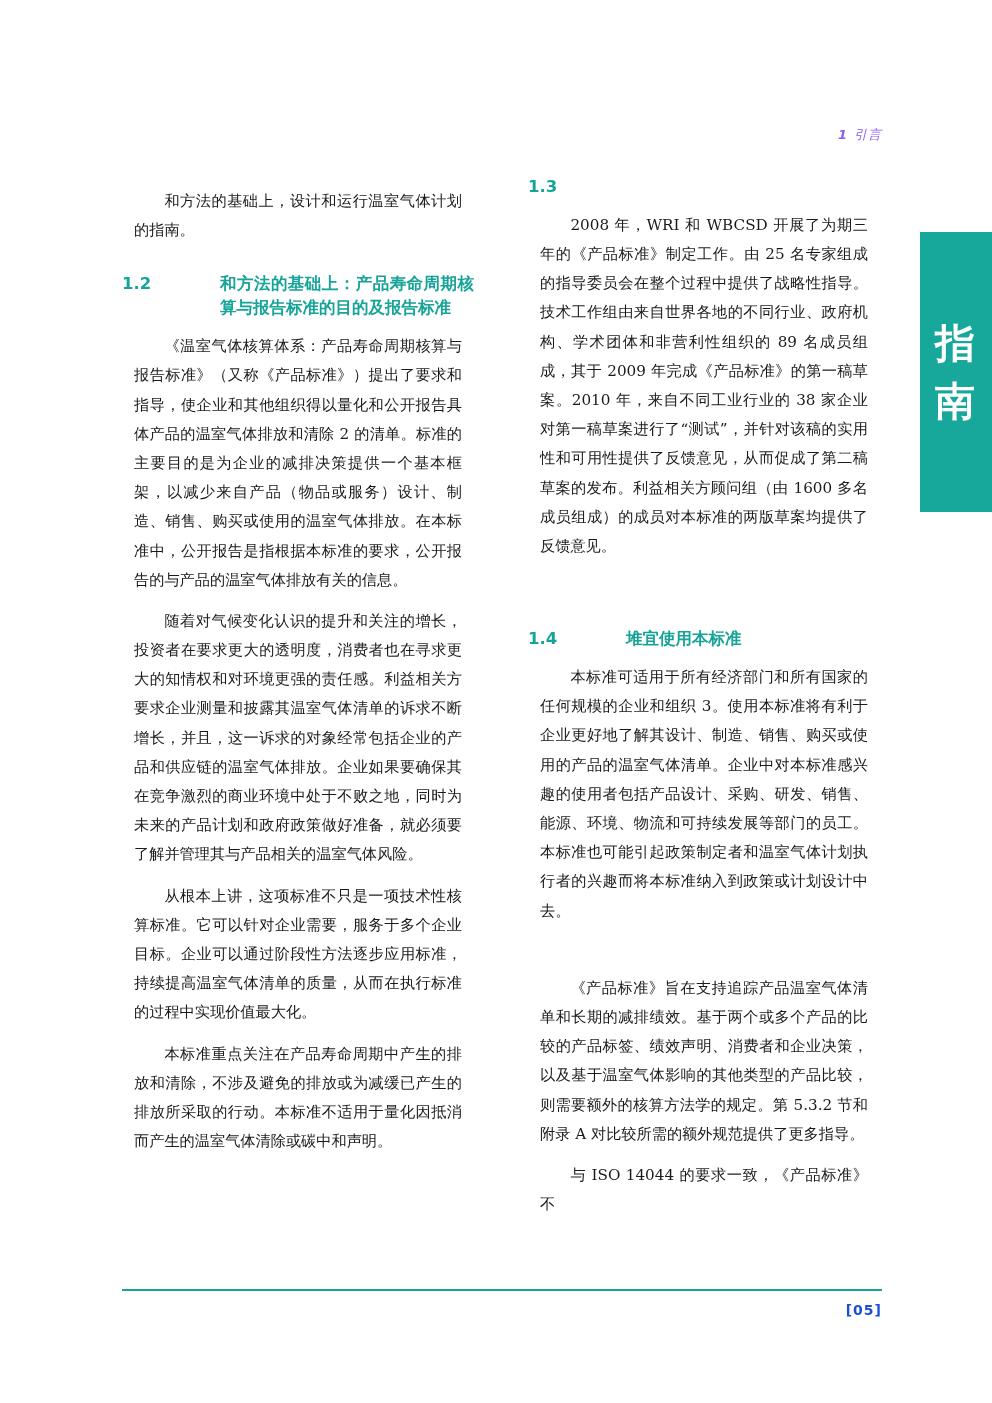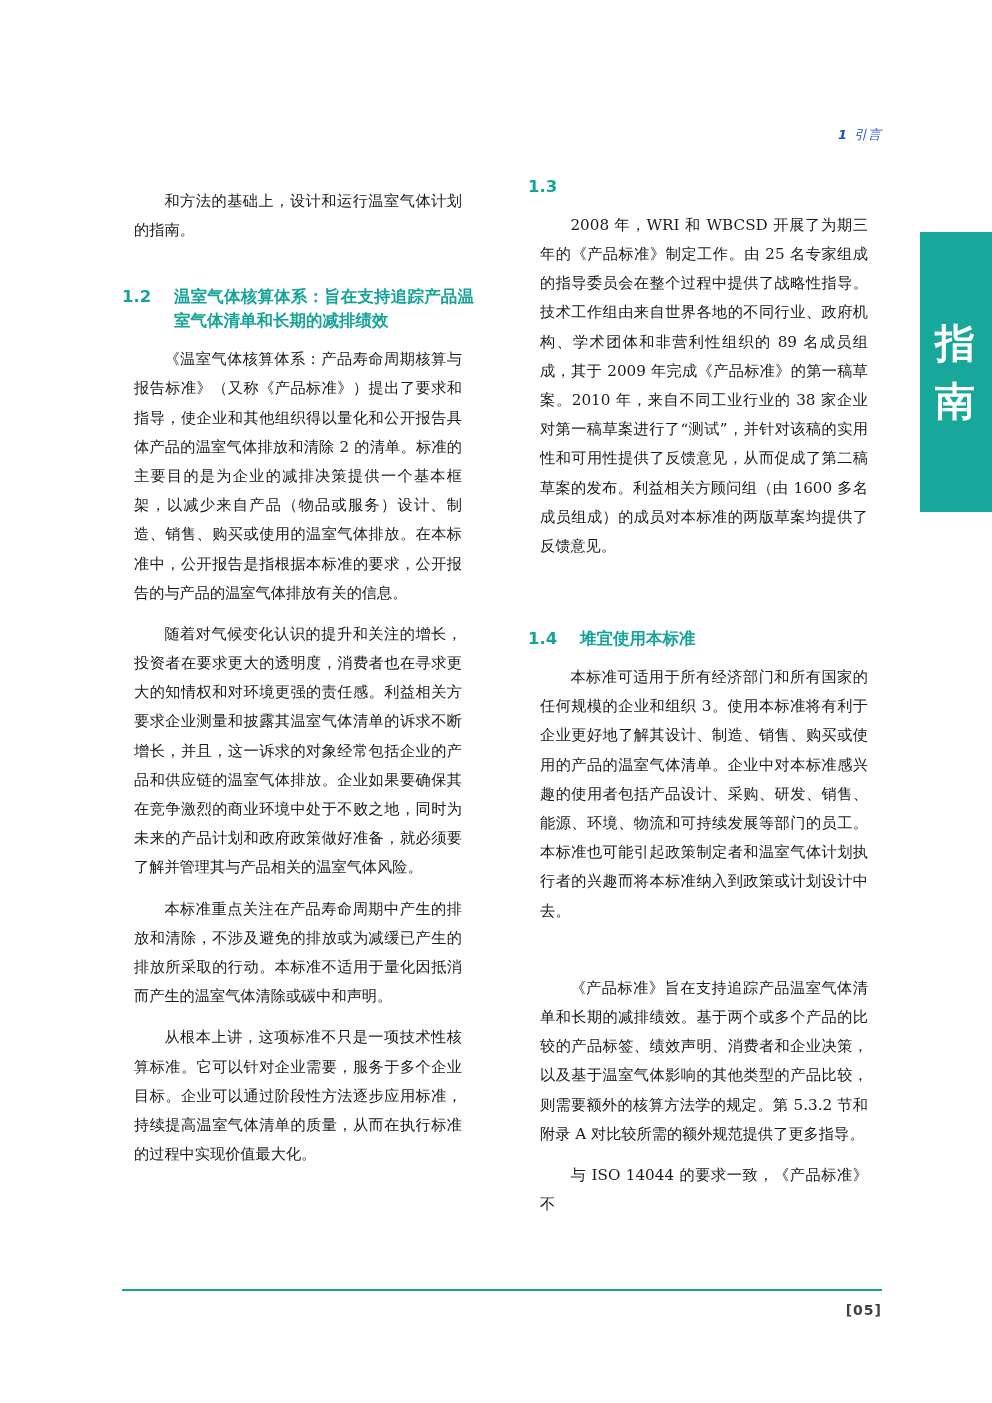--- a/index.html
+++ b/index.html
@@ -43,21 +43,21 @@
   }
   .side-tab span { display: block; }
 
   
   .running-head {
     position: absolute;
     top: 126px;
     right: 110px;
     font-family: "DejaVu Sans", "Liberation Sans", sans-serif;
     font-size: 13px;
-    color: #1d4ed8;
+    color: #8b5cf6;
     font-style: italic;
     letter-spacing: 1px;
   }
   .running-head .num {
     font-weight: bold;
     font-style: italic;
     margin-right: 6px;
   }
 
   
@@ -81,22 +81,23 @@
   
   .heading {
     display: flex;
     align-items: flex-start;
     margin: 30px 0 8px 0;
     font-family: "DejaVu Sans", "Liberation Sans", sans-serif;
     color: #16a398;
     font-weight: bold;
     font-size: 16.5px;
     line-height: 1.45;
+    gap: 46px;
   }
-  .heading.first { margin-top: 40px; justify-content: center; }
+  .heading.first { margin-top: 27px; justify-content: center; }
   .heading .hnum {
     flex: 0 0 auto;
     width: 52px;
   }
   .heading .htext {
     flex: 1 1 auto;
   }
   .sp-24 { height: 24px; }
 
   
@@ -107,21 +108,21 @@
     width: 760px;
     height: 2px;
     background: #16a398;
   }
   .page-num {
     position: absolute;
     top: 1302px;
     right: 110px;
     font-family: "DejaVu Sans", "Liberation Sans", sans-serif;
     font-size: 14px;
-    color: #404040;
+    color: #1d4ed8;
     font-weight: bold;
     letter-spacing: 1px;
   }
 </style>
 </head>
 <body>
 
 <div class="page">
 
   <div class="running-head">
@@ -132,27 +133,27 @@
     <span>指</span>
     <span>南</span>
   </div>
 
   <div class="col col-left">
 
     <p class="body">和方法的基础上，设计和运行温室气体计划的指南。</p>
 
     <div class="heading first">
       <span class="hnum">1.2</span>
-      <span class="htext">温室气体核算体系：旨在支持追踪产品温室气体清单和长期的减排绩效</span>
+      <span class="htext">和方法的基础上：产品寿命周期核算与报告标准的目的及报告标准</span>
     </div>
 
     <p class="body">《温室气体核算体系：产品寿命周期核算与报告标准》（又称《产品标准》）提出了要求和指导，使企业和其他组织得以量化和公开报告具体产品的温室气体排放和清除 2 的清单。标准的主要目的是为企业的减排决策提供一个基本框架，以减少来自产品（物品或服务）设计、制造、销售、购买或使用的温室气体排放。在本标准中，公开报告是指根据本标准的要求，公开报告的与产品的温室气体排放有关的信息。</p>
     <p class="body">随着对气候变化认识的提升和关注的增长，投资者在要求更大的透明度，消费者也在寻求更大的知情权和对环境更强的责任感。利益相关方要求企业测量和披露其温室气体清单的诉求不断增长，并且，这一诉求的对象经常包括企业的产品和供应链的温室气体排放。企业如果要确保其在竞争激烈的商业环境中处于不败之地，同时为未来的产品计划和政府政策做好准备，就必须要了解并管理其与产品相关的温室气体风险。</p>
+    <p class="body">从根本上讲，这项标准不只是一项技术性核算标准。它可以针对企业需要，服务于多个企业目标。企业可以通过阶段性方法逐步应用标准，持续提高温室气体清单的质量，从而在执行标准的过程中实现价值最大化。</p>
     <p class="body">本标准重点关注在产品寿命周期中产生的排放和清除，不涉及避免的排放或为减缓已产生的排放所采取的行动。本标准不适用于量化因抵消而产生的温室气体清除或碳中和声明。</p>
-    <p class="body">从根本上讲，这项标准不只是一项技术性核算标准。它可以针对企业需要，服务于多个企业目标。企业可以通过阶段性方法逐步应用标准，持续提高温室气体清单的质量，从而在执行标准的过程中实现价值最大化。</p>
 
   </div>
 
   <div class="col col-right">
 
     <div class="heading" style="margin-top:0;">
       <span class="hnum">1.3</span>
     </div>
 
     <p class="body">2008 年，WRI 和 WBCSD 开展了为期三年的《产品标准》制定工作。由 25 名专家组成的指导委员会在整个过程中提供了战略性指导。技术工作组由来自世界各地的不同行业、政府机构、学术团体和非营利性组织的 89 名成员组成，其于 2009 年完成《产品标准》的第一稿草案。2010 年，来自不同工业行业的 38 家企业对第一稿草案进行了“测试”，并针对该稿的实用性和可用性提供了反馈意见，从而促成了第二稿草案的发布。利益相关方顾问组（由 1600 多名成员组成）的成员对本标准的两版草案均提供了反馈意见。</p>

